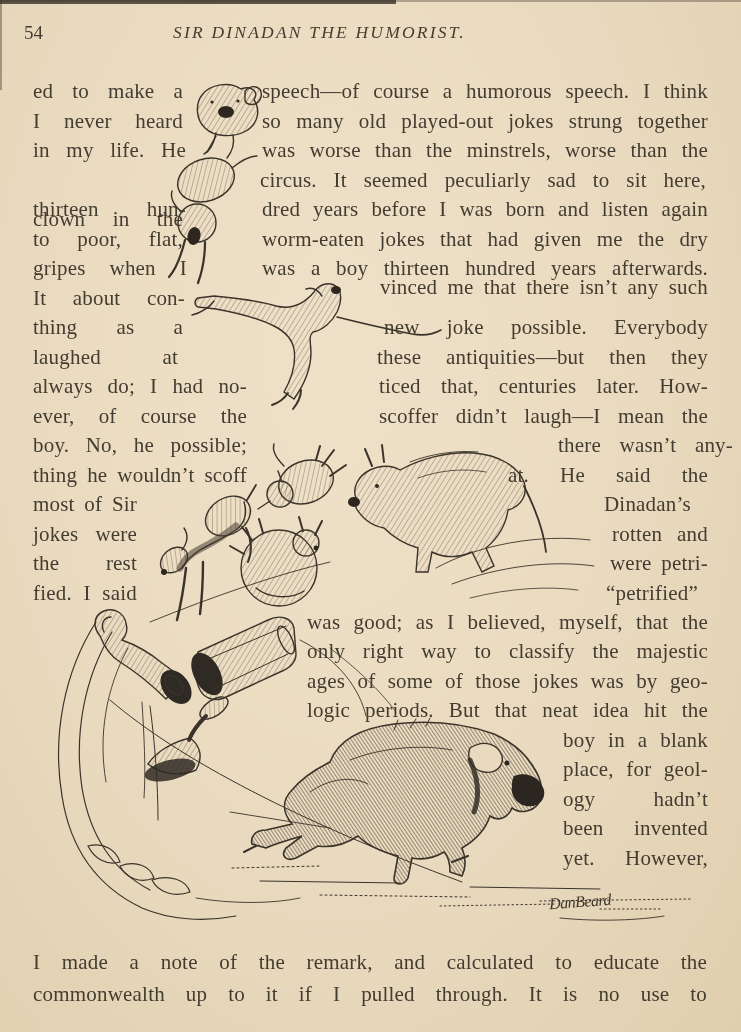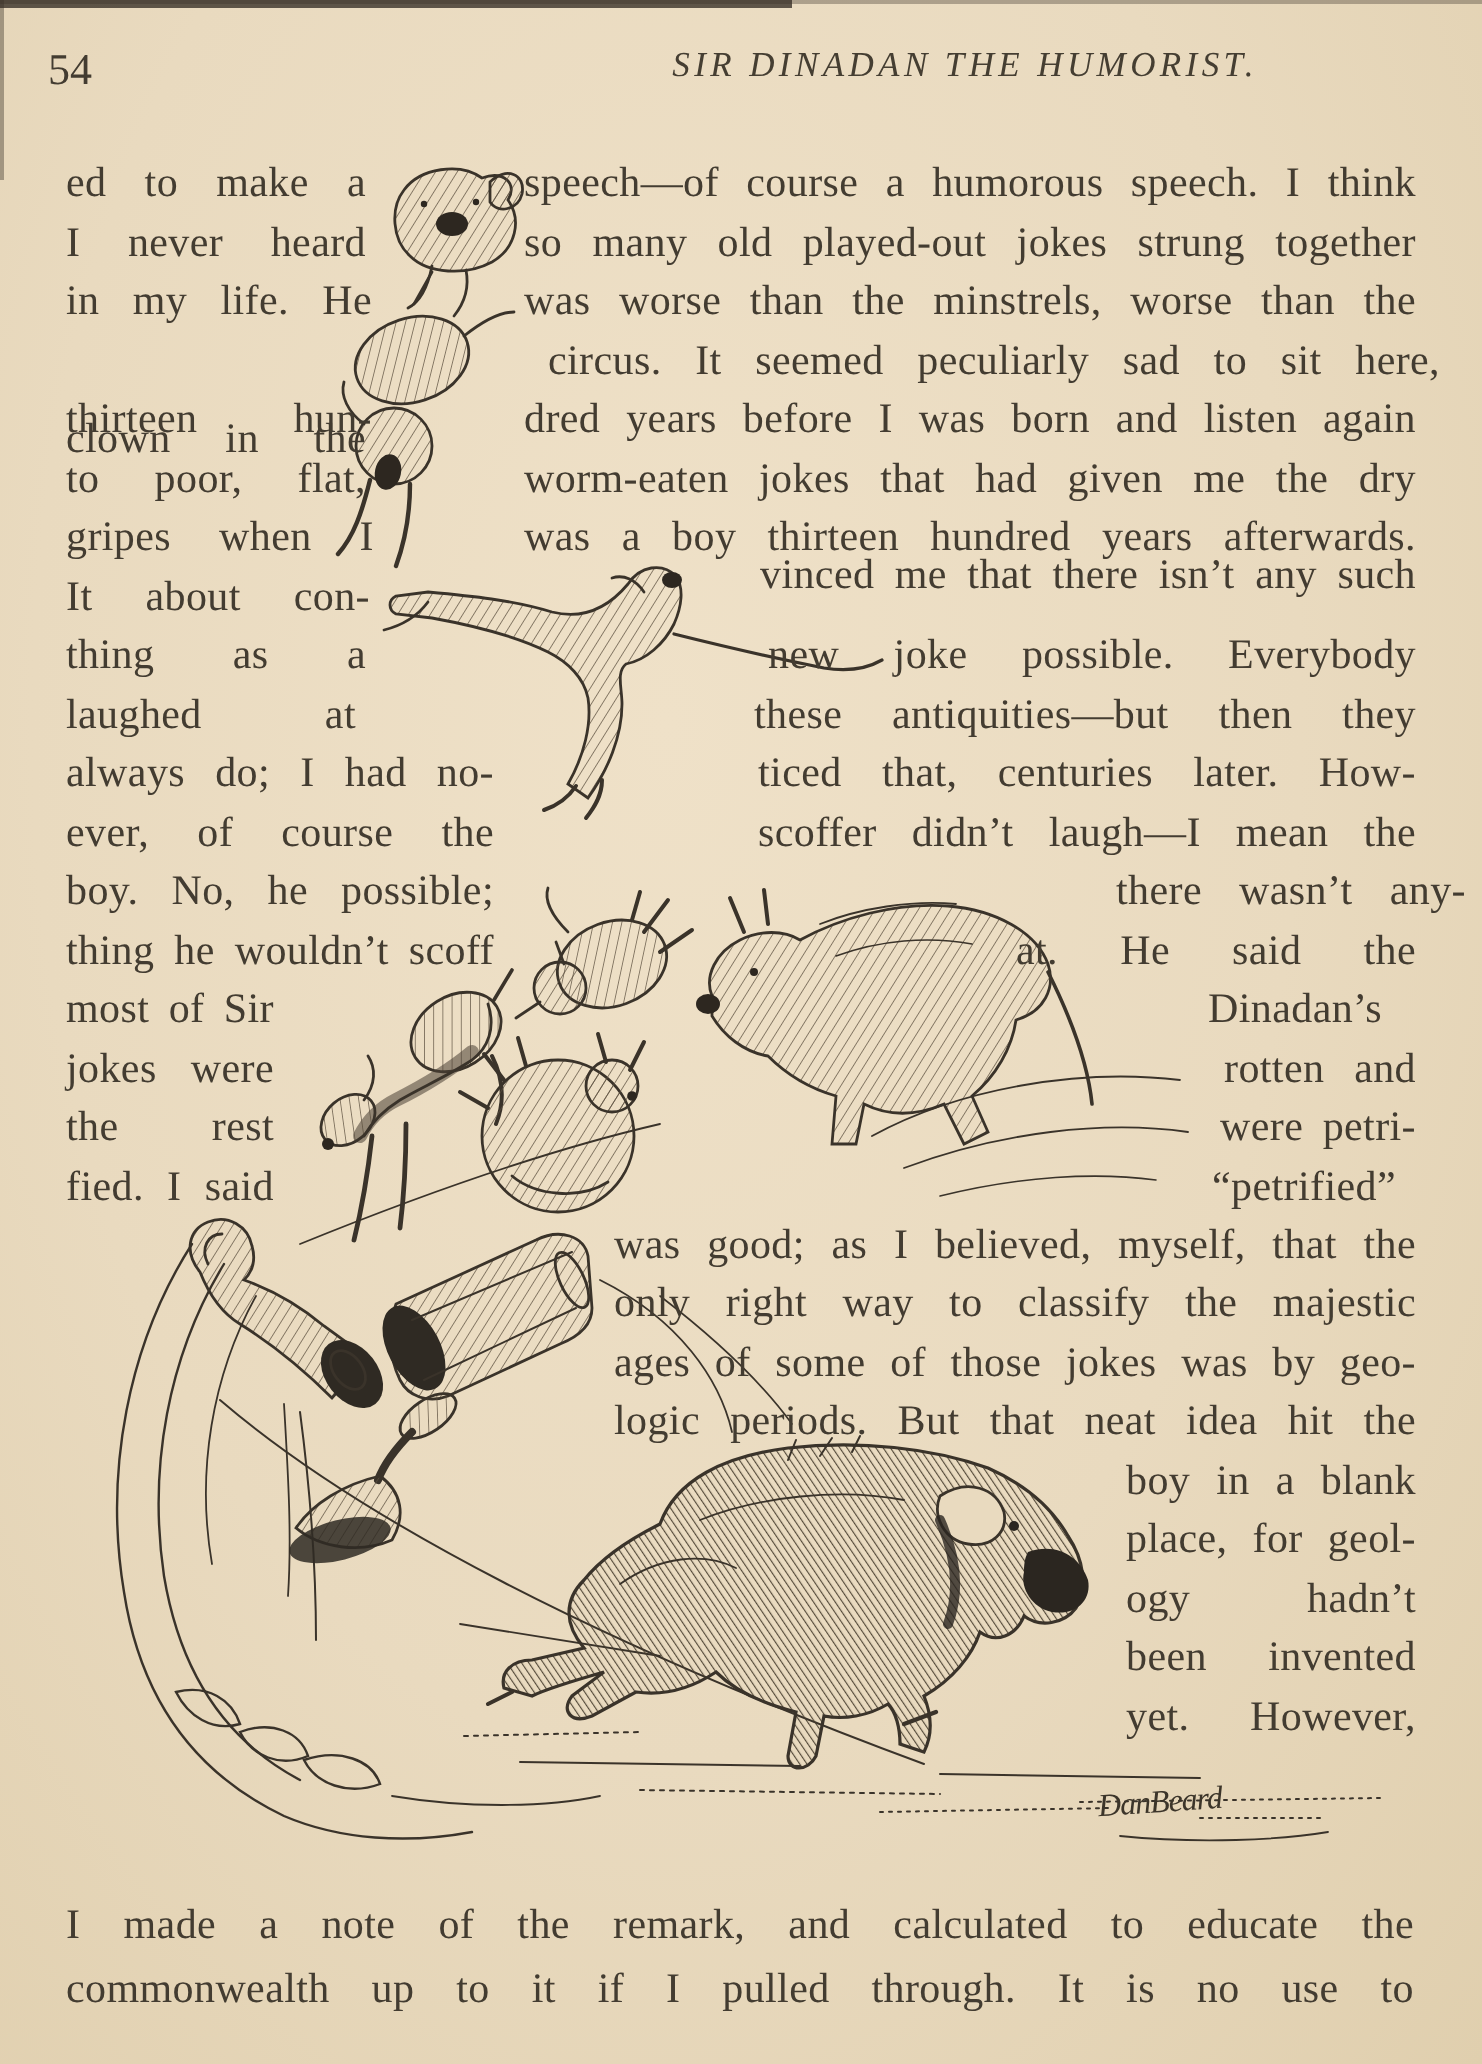--- a/index.html
+++ b/index.html
@@ -7,23 +7,23 @@
     position:relative;width:741px;height:1032px;overflow:hidden;
     background:radial-gradient(ellipse at 45% 35%, #efe1c8 0%, #e9dabf 55%, #e0cfae 100%);
     font-family:"Liberation Serif","DejaVu Serif",serif;
     color:#433c31;
   }
   .tl{
     position:absolute;height:27px;line-height:27px;
     font-size:21px;letter-spacing:.2px;white-space:nowrap;
   }
   .tl.j{white-space:normal;text-align:justify;text-align-last:justify;}
-  .pagenum{position:absolute;left:24px;top:22px;font-size:22px;}
+  .pagenum{position:absolute;left:24px;top:22px;font-size:19px;}
   .running-head{
-    position:absolute;left:189px;top:22px;width:440px;text-align:right;
+    position:absolute;left:173px;top:22px;width:440px;text-align:left;
     font-style:italic;font-size:17.5px;letter-spacing:2.2px;color:#453e32;
   }
   .caption{
     position:absolute;left:180px;top:922px;width:342px;text-align:center;
     font-size:13px;letter-spacing:1.5px;color:#4a4236;
   }
   .signature{
     position:absolute;left:549px;top:893px;
     font-style:italic;font-size:16px;letter-spacing:-.5px;color:#3c352a;
     transform:rotate(-4deg);
@@ -219,21 +219,21 @@
       <div class="tl j" style="left: 33px; top: 403px; width: 214px;">ever, of course the</div>
       <div class="tl j" style="left: 33px; top: 432px; width: 214px;">boy.  No, he possible;</div>
       <div class="tl j" style="left: 33px; top: 462px; width: 214px;">thing he wouldn’t scoff</div>
       <div class="tl j" style="left: 33px; top: 491px; width: 104px;">most of Sir</div>
       <div class="tl j" style="left: 33px; top: 521px; width: 104px;">jokes were</div>
       <div class="tl j" style="left: 33px; top: 550px; width: 104px;">the rest</div>
       <div class="tl j" style="left: 33px; top: 580px; width: 104px;">fied.  I said</div>
       <div class="tl j" style="left: 262px; top: 78px; width: 446px;">speech—of course a humorous speech.  I think</div>
       <div class="tl j" style="left: 262px; top: 108px; width: 446px;">so many old played-out jokes strung together</div>
       <div class="tl j" style="left: 262px; top: 137px; width: 446px;">was worse than the minstrels, worse than the</div>
-      <div class="tl j" style="left: 274px; top: 167px; width: 446px;">circus.  It seemed peculiarly sad to sit here,</div>
+      <div class="tl j" style="left: 260px; top: 167px; width: 446px;">circus.  It seemed peculiarly sad to sit here,</div>
       <div class="tl j" style="left: 262px; top: 196px; width: 446px;">dred years before I was born and listen again</div>
       <div class="tl j" style="left: 262px; top: 226px; width: 446px;">worm-eaten jokes that had given me the dry</div>
       <div class="tl j" style="left: 262px; top: 255px; width: 446px;">was a boy thirteen hundred years afterwards.</div>
       <div class="tl j" style="left: 380px; top: 274px; width: 328px;">vinced me that there isn’t any such</div>
       <div class="tl j" style="left: 384px; top: 314px; width: 324px;">new joke possible.  Everybody</div>
       <div class="tl j" style="left: 377px; top: 344px; width: 331px;">these antiquities—but then they</div>
       <div class="tl j" style="left: 379px; top: 373px; width: 329px;">ticed that, centuries later.  How-</div>
       <div class="tl j" style="left: 379px; top: 403px; width: 329px;">scoffer didn’t laugh—I mean the</div>
       <div class="tl j" style="left: 533px; top: 432px; width: 175px; margin-left: 25px;">there wasn’t any-</div>
       <div class="tl j" style="left: 508px; top: 462px; width: 200px;">at.  He said the</div>

